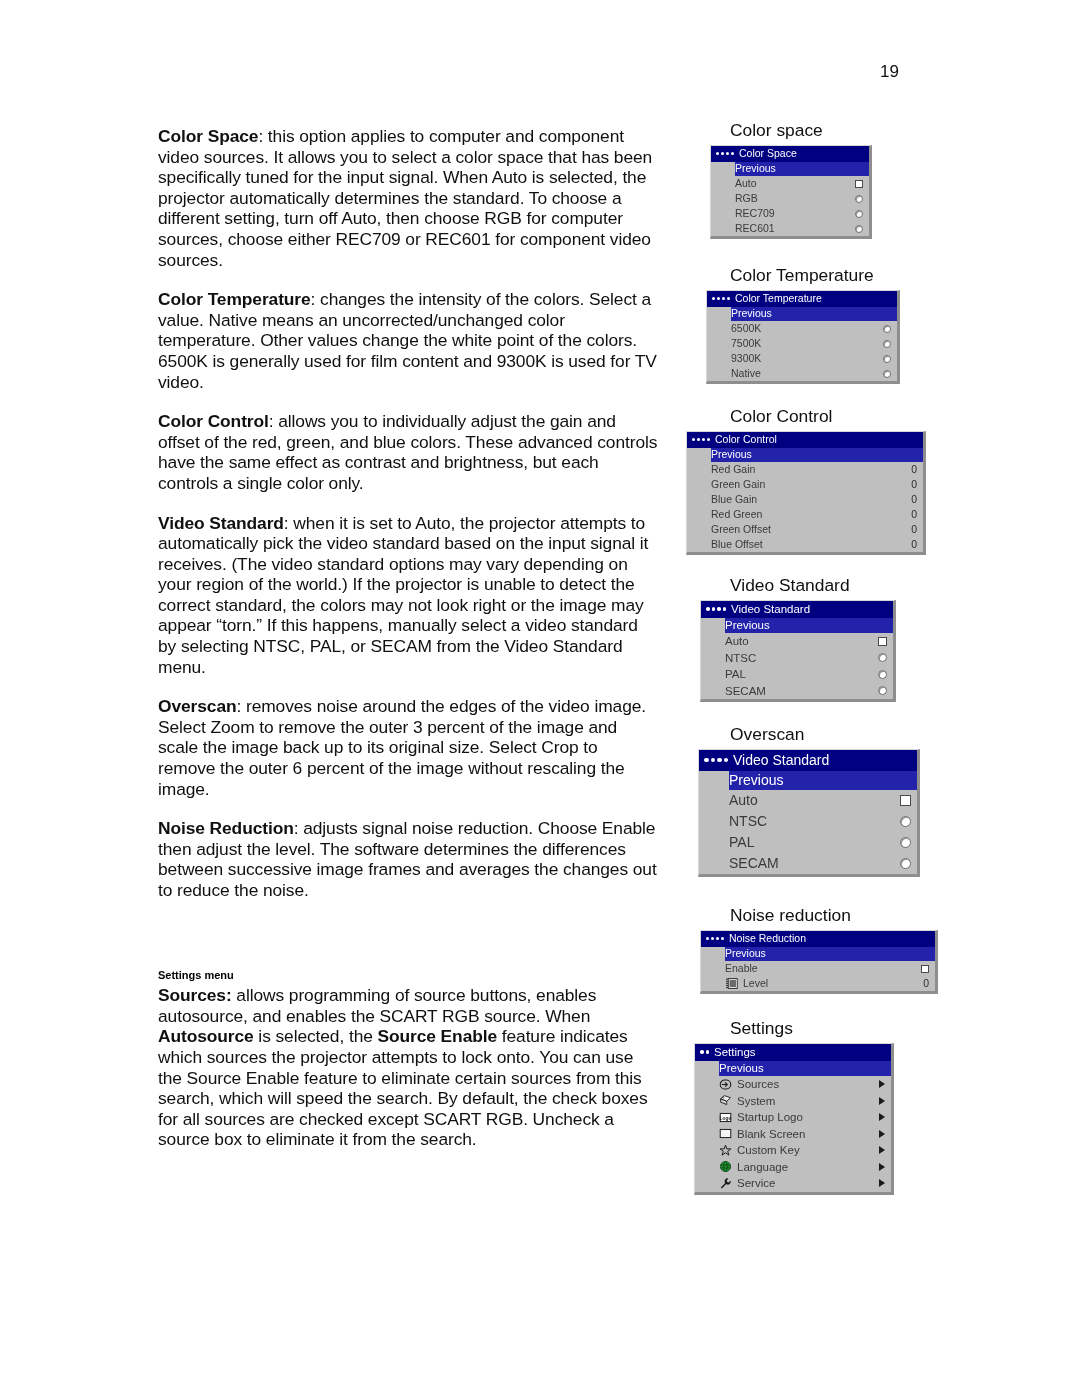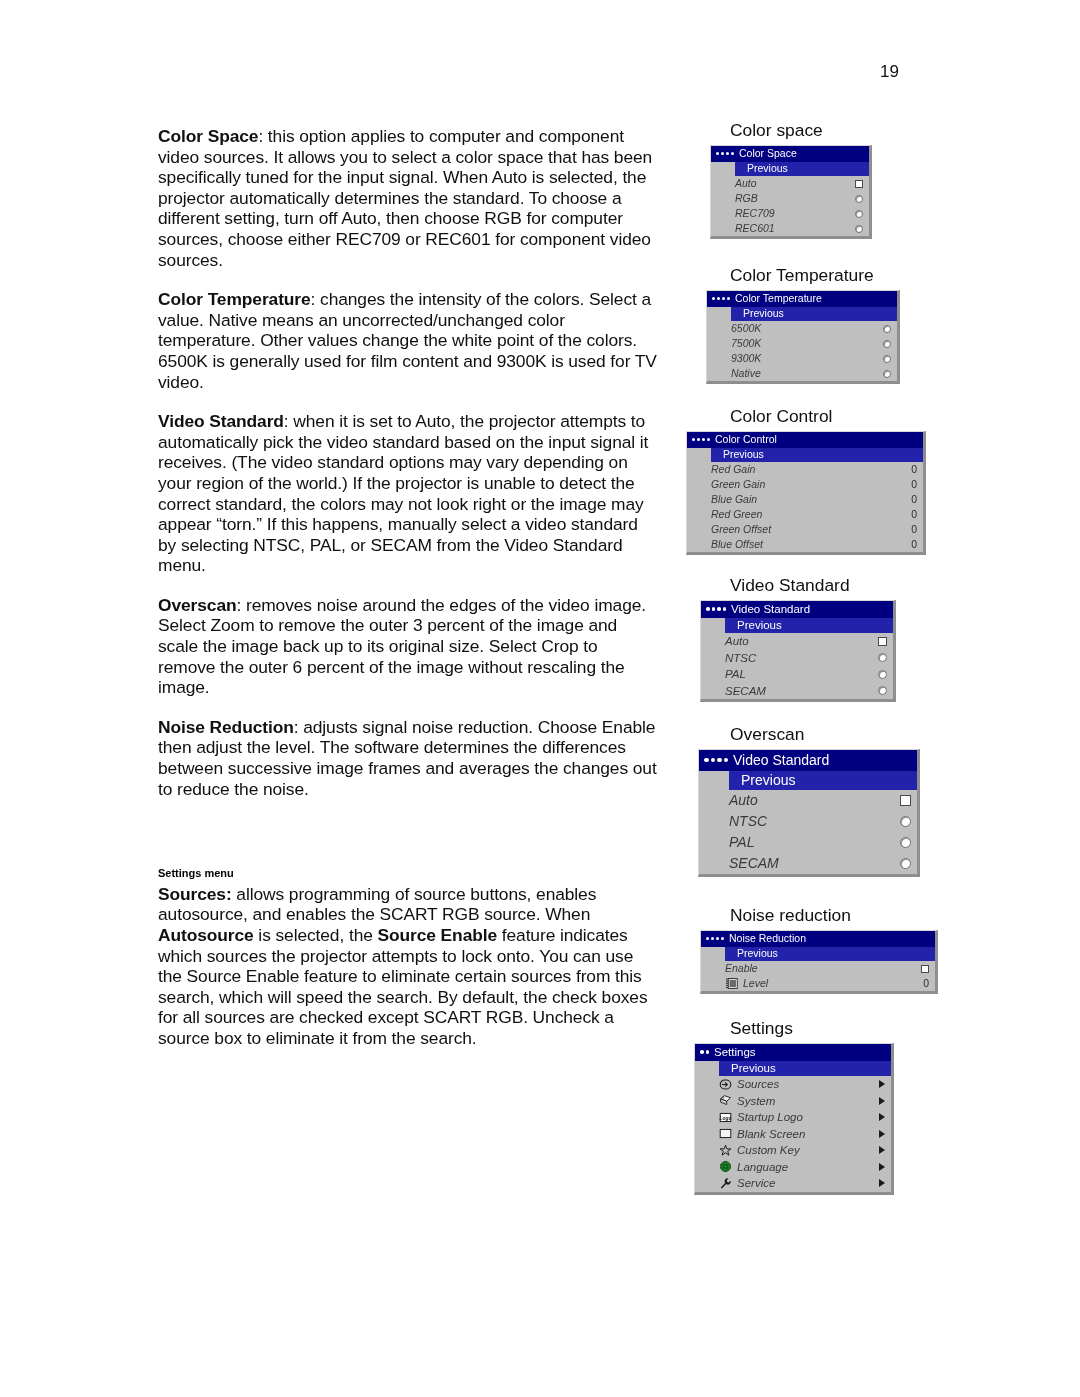--- a/index.html
+++ b/index.html
@@ -74,21 +74,21 @@
     display:block;
     background:#ffffff;
     border-radius:50%;
   }
   .osd-title-text{ white-space:nowrap; }
 
   .osd-prev{
     background:#2222aa;
     color:#ffffff;
     margin-left:24px;
-    padding:0px 4px 1px 12px;
+    padding:0px 4px 1px 0;
   }
   .osd-row{
     display:flex;
     align-items:center;
     justify-content:space-between;
     padding:0 6px 0 24px;
     color:#3a3a3a;
   }
   .osd-row .lbl{ white-space:nowrap; }
   .osd-row .val{ color:#2e2e2e; }
@@ -115,21 +115,21 @@
 
   
   .osd-row.with-icon{ }
   .ico{
     display:inline-flex;
     align-items:center;
     justify-content:center;
     flex:0 0 auto;
     margin-right:5px;
   }
-  .row-left{ display:flex; align-items:center; min-width:0;font-style:italic; }
+  .row-left{ display:flex; align-items:center; min-width:0; }
 
   
   .sz-s { font-size:10.5px; }
   .sz-s .osd-title{ font-size:10.5px; line-height:13px; }
   .sz-s .osd-prev{ font-size:10.5px; line-height:13px; }
   .sz-s .osd-row{ font-size:10.5px; line-height:15px; height:15px; }
   .sz-s .dots i{ width:3px;height:3px; }
   .sz-s .radio{ width:8px;height:8px; }
   .sz-s .checkbox{ width:8px;height:8px; }
 
@@ -155,20 +155,23 @@
 <div class="page-number">19</div>
 
 <div class="text-col">
   <p class="para">
     <b>Color Space</b><span>: this option applies to computer and component video sources. It allows you to select a color space that has been specifically tuned for the input signal. When Auto is selected, the projector automatically determines the standard. To choose a different setting, turn off Auto, then choose RGB for computer sources, choose either REC709 or REC601 for component video sources.</span>
   </p>
   <p class="para">
     <b>Color Temperature</b><span>: changes the intensity of the colors. Select a value. Native means an uncorrected/unchanged color temperature. Other values change the white point of the colors. 6500K is generally used for film content and 9300K is used for TV video.</span>
   </p>
   <p class="para">
+    <b>Color Control</b><span>: allows you to individually adjust the gain and offset of the red, green, and blue colors. These advanced controls have the same effect as contrast and brightness, but each controls a single color only.</span>
+  </p>
+  <p class="para">
     <b>Video Standard</b><span>: when it is set to Auto, the projector attempts to automatically pick the video standard based on the input signal it receives. (The video standard options may vary depending on your region of the world.) If the projector is unable to detect the correct standard, the colors may not look right or the image may appear “torn.” If this happens, manually select a video standard by selecting NTSC, PAL, or SECAM from the Video Standard menu.</span>
   </p>
   <p class="para">
     <b>Overscan</b><span>: removes noise around the edges of the video image. Select Zoom to remove the outer 3 percent of the image and scale the image back up to its original size. Select Crop to remove the outer 6 percent of the image without rescaling the image.</span>
   </p>
   <p class="para">
     <b>Noise Reduction</b><span>: adjusts signal noise reduction. Choose Enable then adjust the level. The software determines the differences between successive image frames and averages the changes out to reduce the noise.</span>
   </p>
 
   <div style="height:45px"></div>

